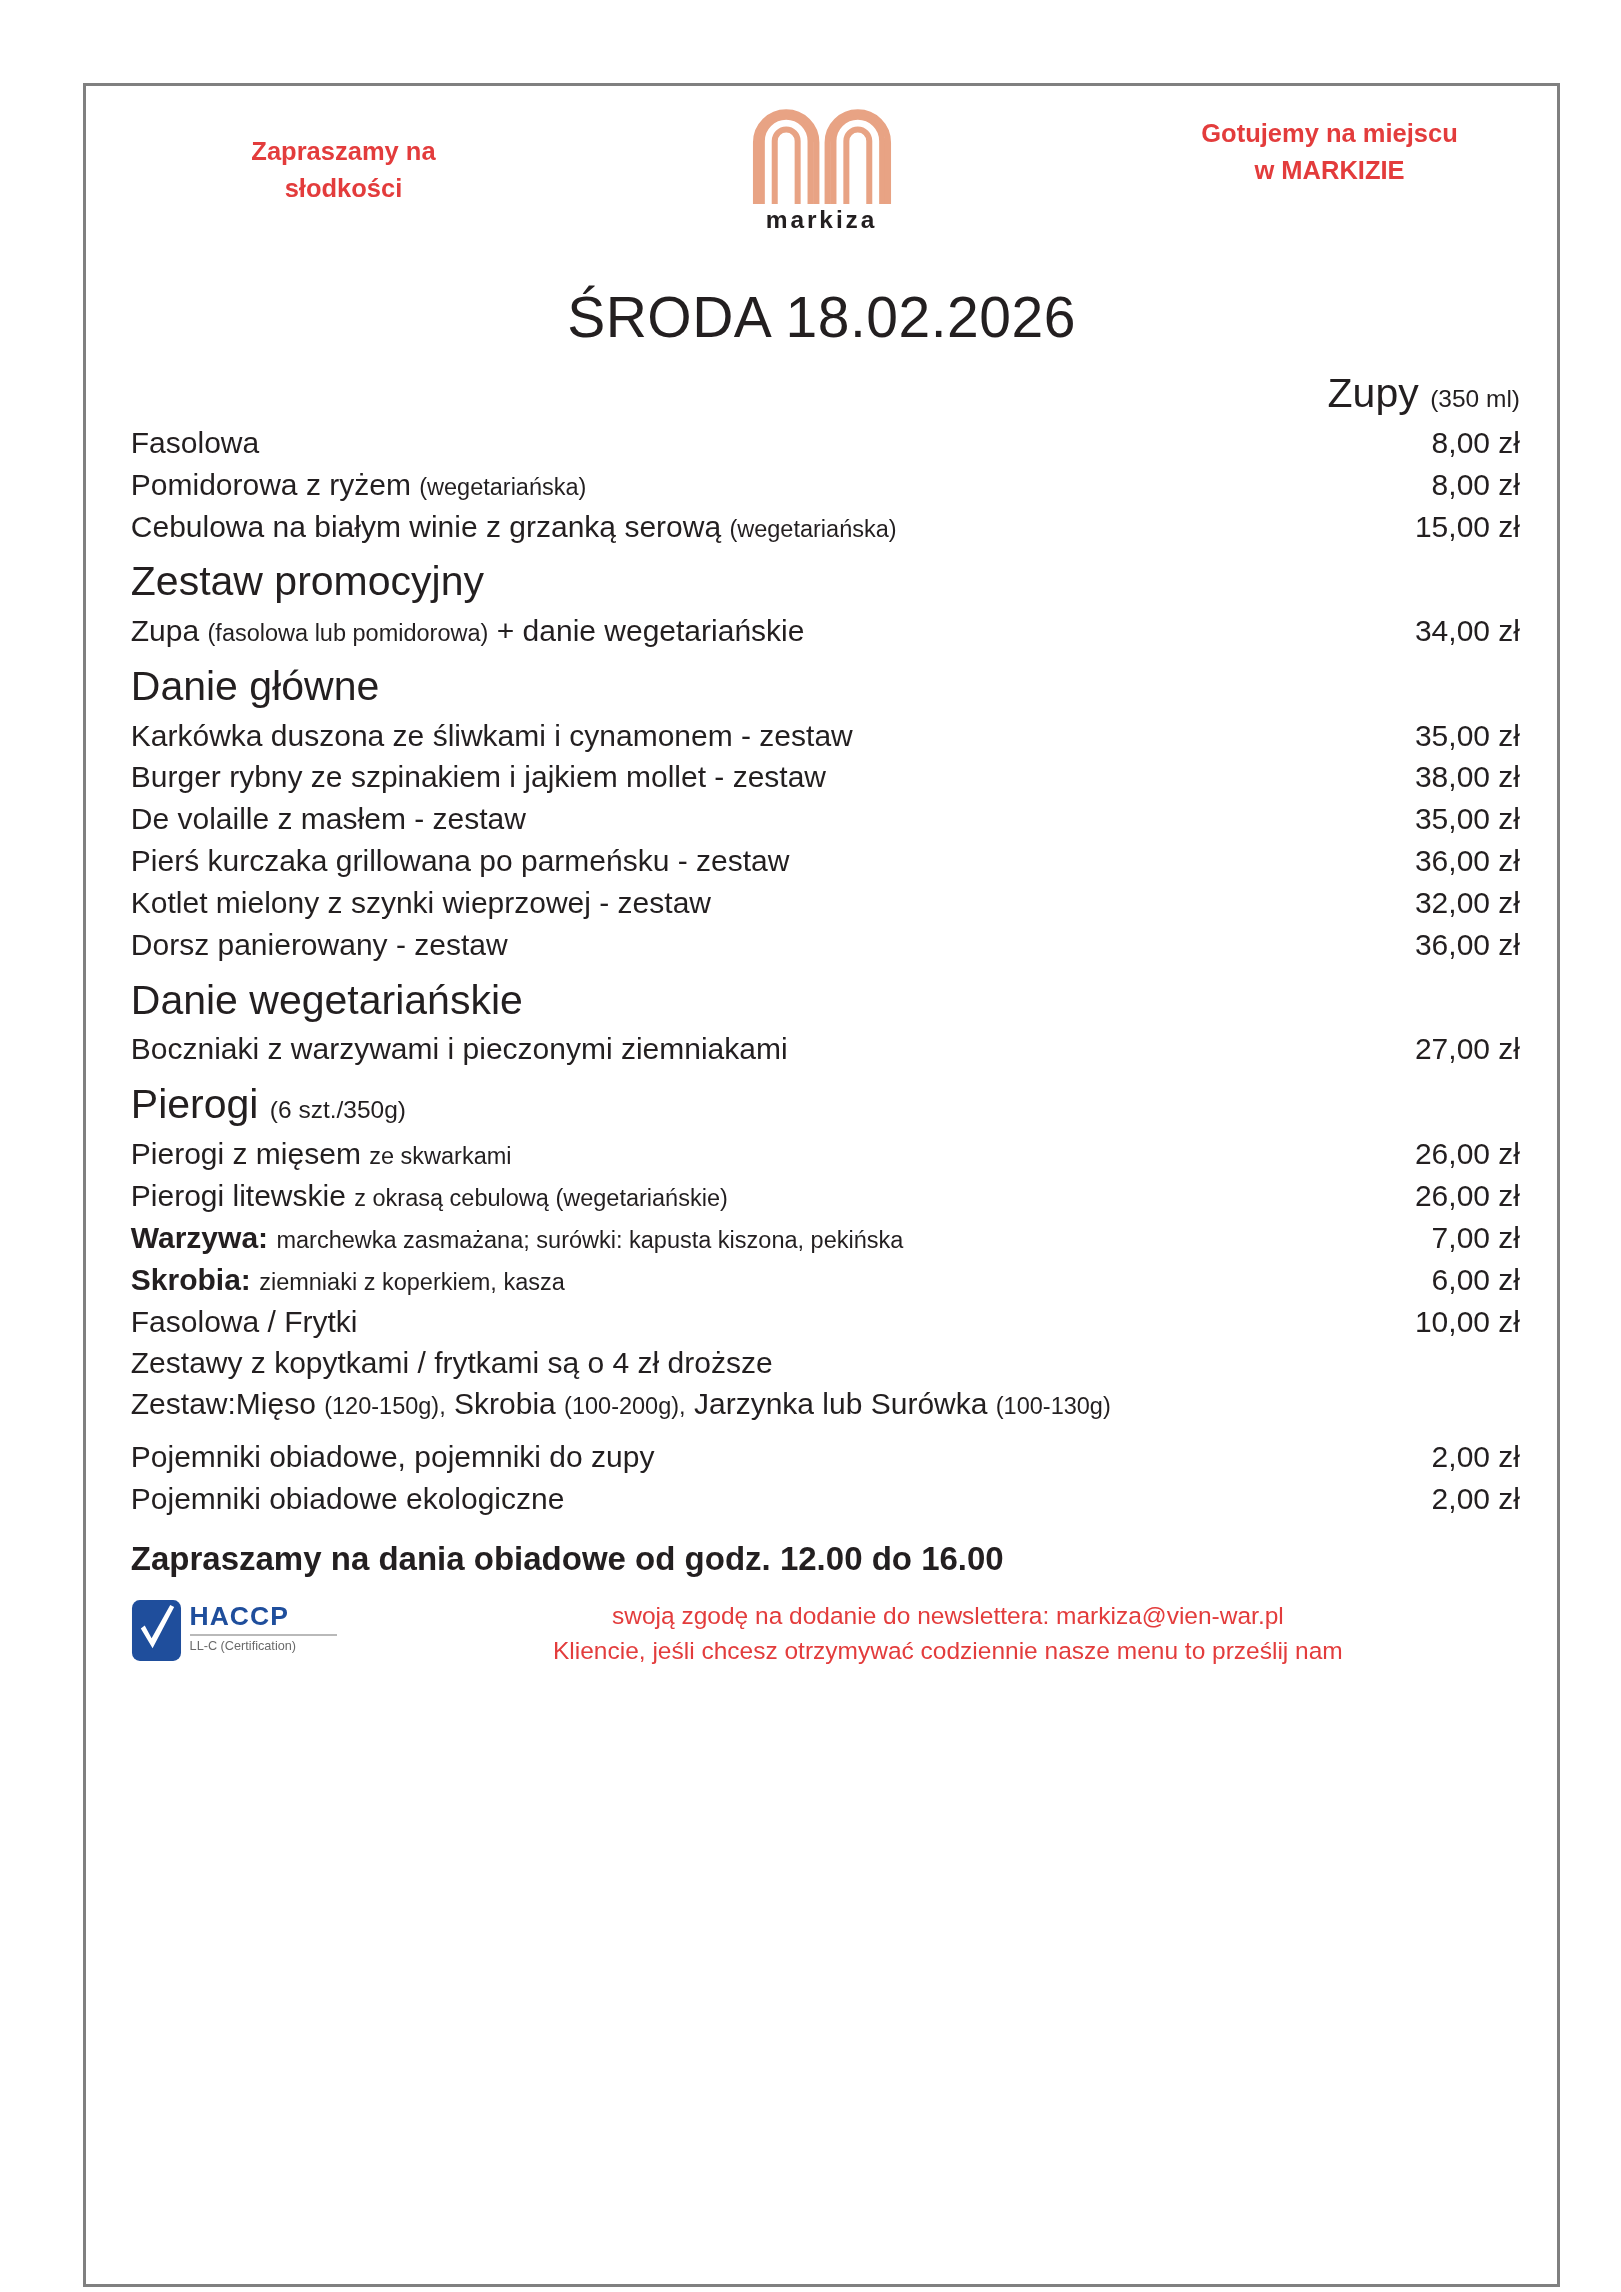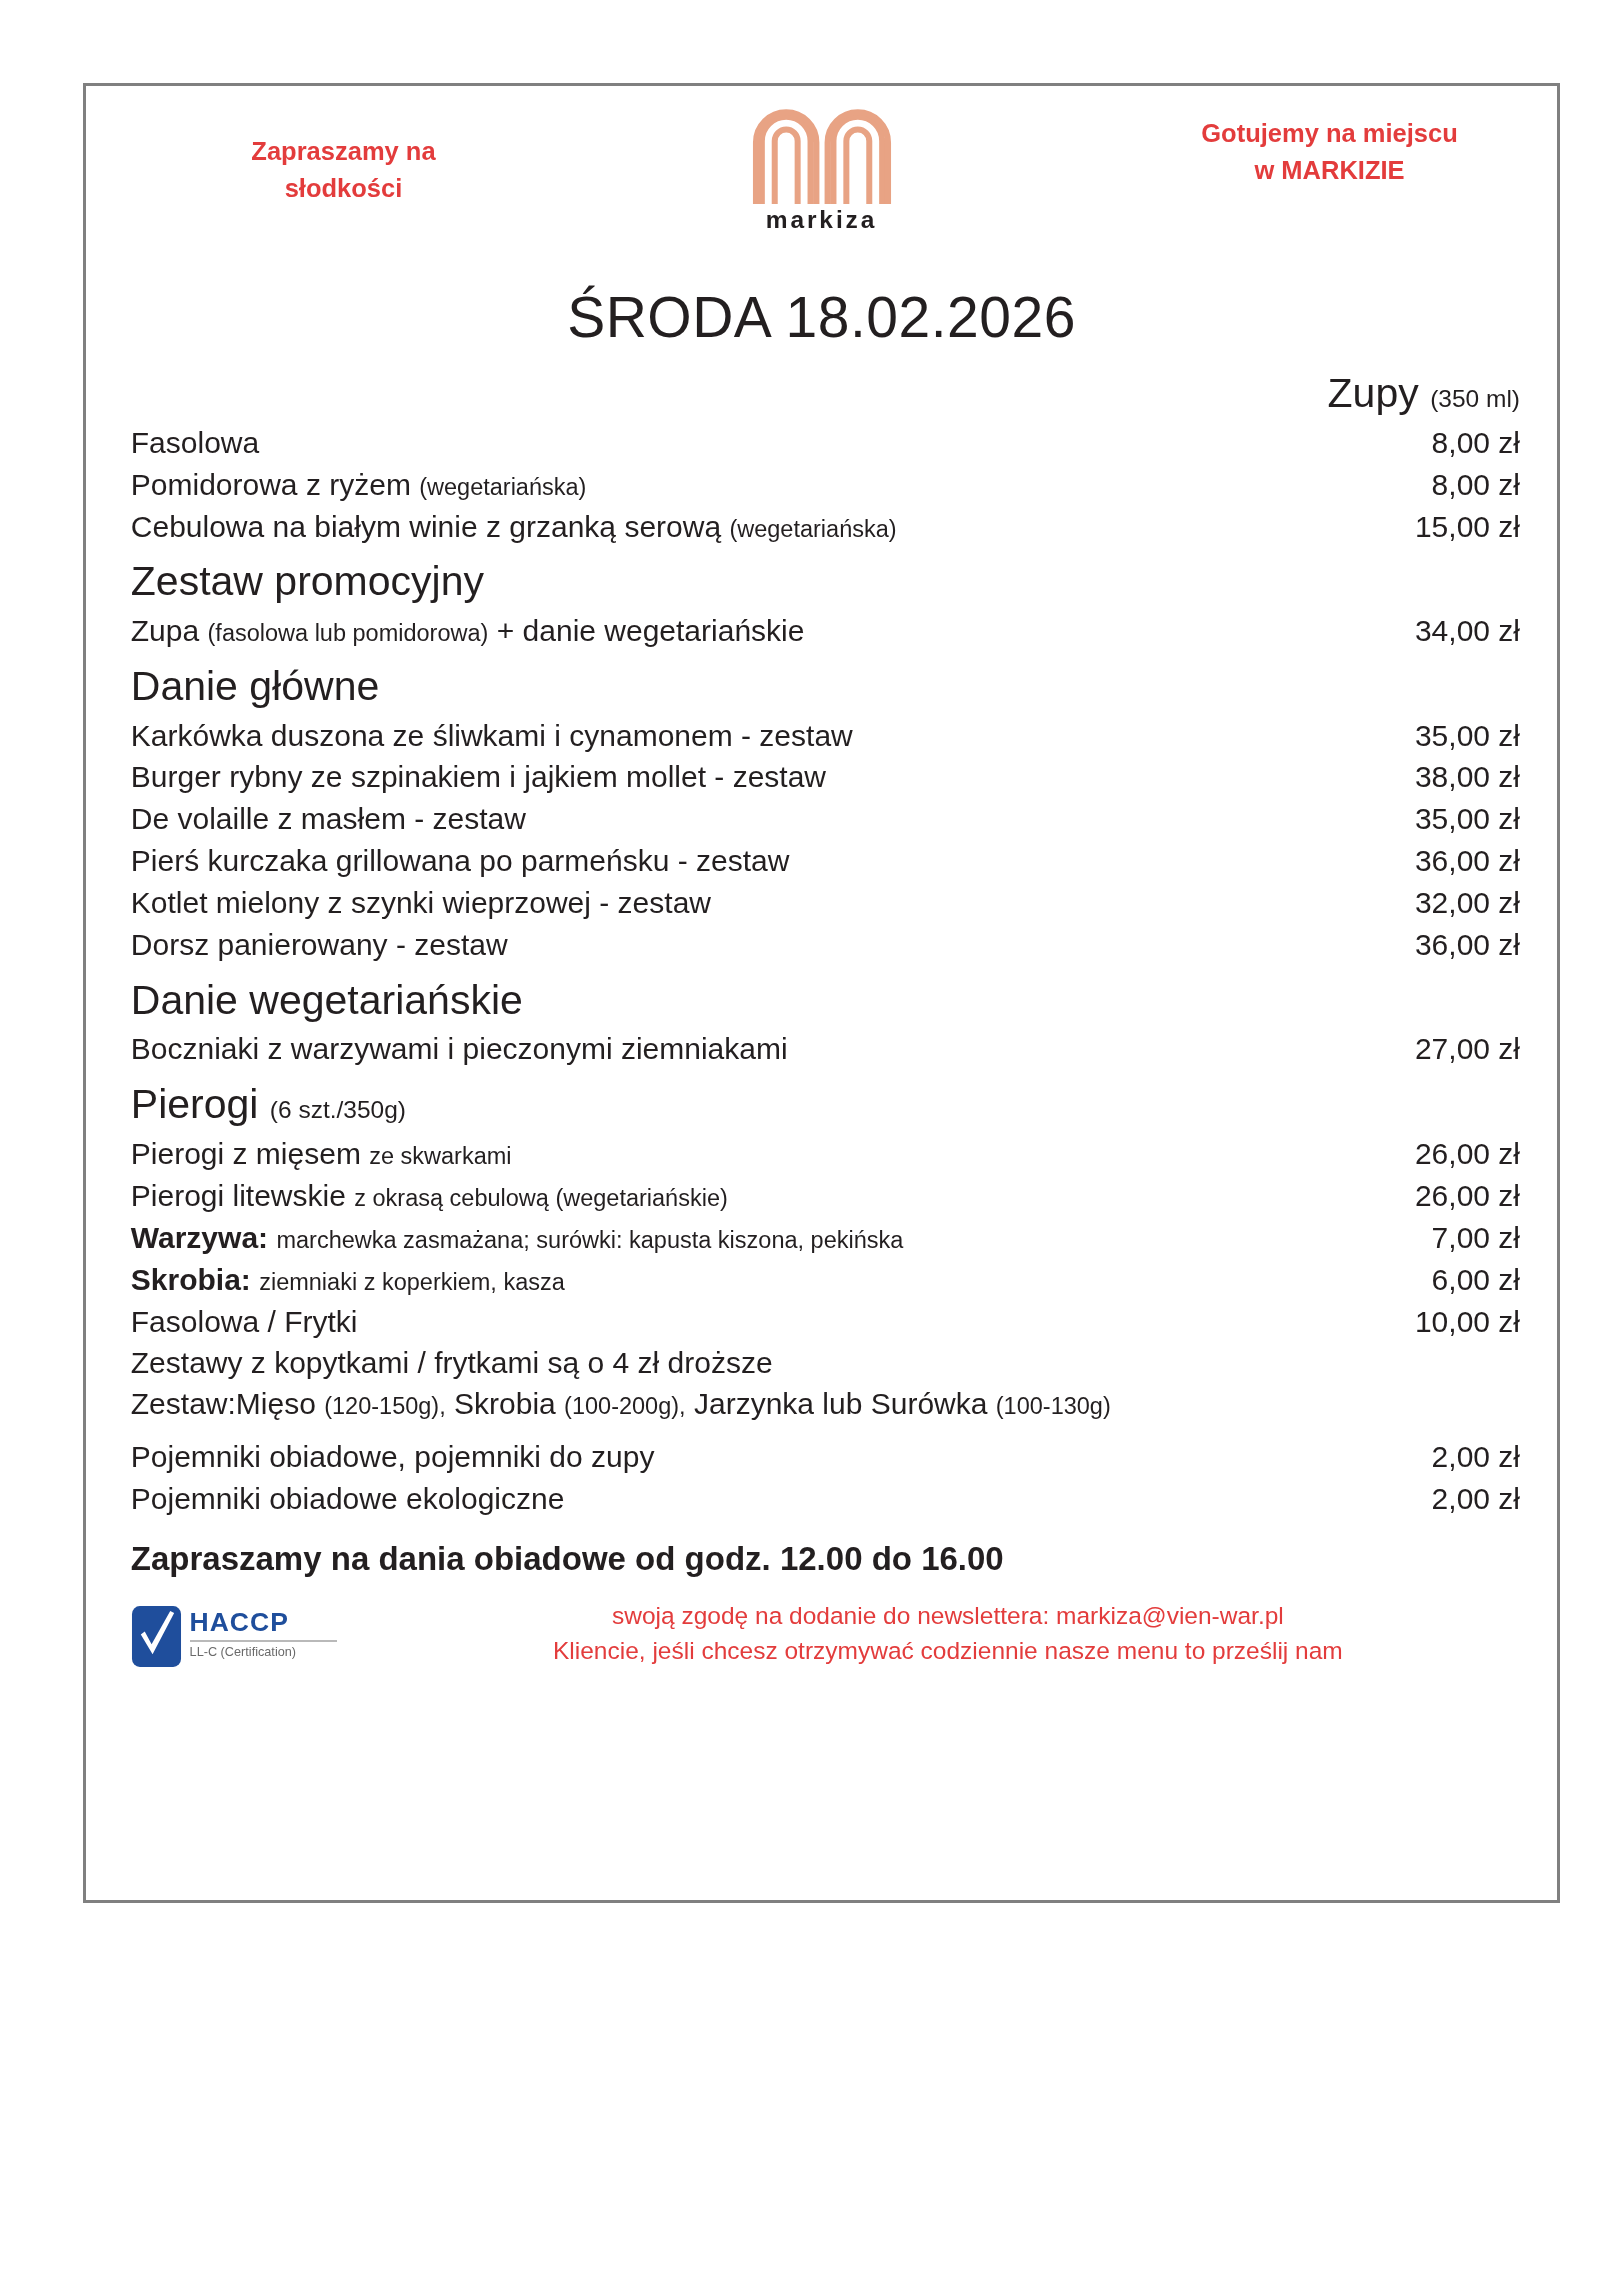--- a/index.html
+++ b/index.html
@@ -14,21 +14,21 @@
     color: #231f20;
     position: relative;
     overflow: hidden;
   }
 
   .page-frame {
     position: absolute;
     left: 83px;
     top: 83px;
     width: 1477px;
-    height: 1820px;
+    height: 2204px;
     border: 3.9px solid #808080;
     background: #ffffff;
     box-sizing: border-box;
   }
 
   .inner {
     position: absolute;
     left: 0; top: 0; right: 0; bottom: 0;
     padding: 0 37px;
     box-sizing: border-box;
@@ -141,21 +141,21 @@
   .closing {
     font-size: 33px;
     font-weight: bold;
     margin: 21.6px 0 0 7.8px;
     color: #231f20;
   }
 
   
   .footer {
     display: flex;
-    align-items: flex-end;
+    align-items: center;
     margin-top: 15.7px;
     margin-left: 7.8px;
   }
   .haccp {
     display: flex;
     align-items: flex-start;
     width: 245px;
     flex: none;
   }
   .haccp-badge {

